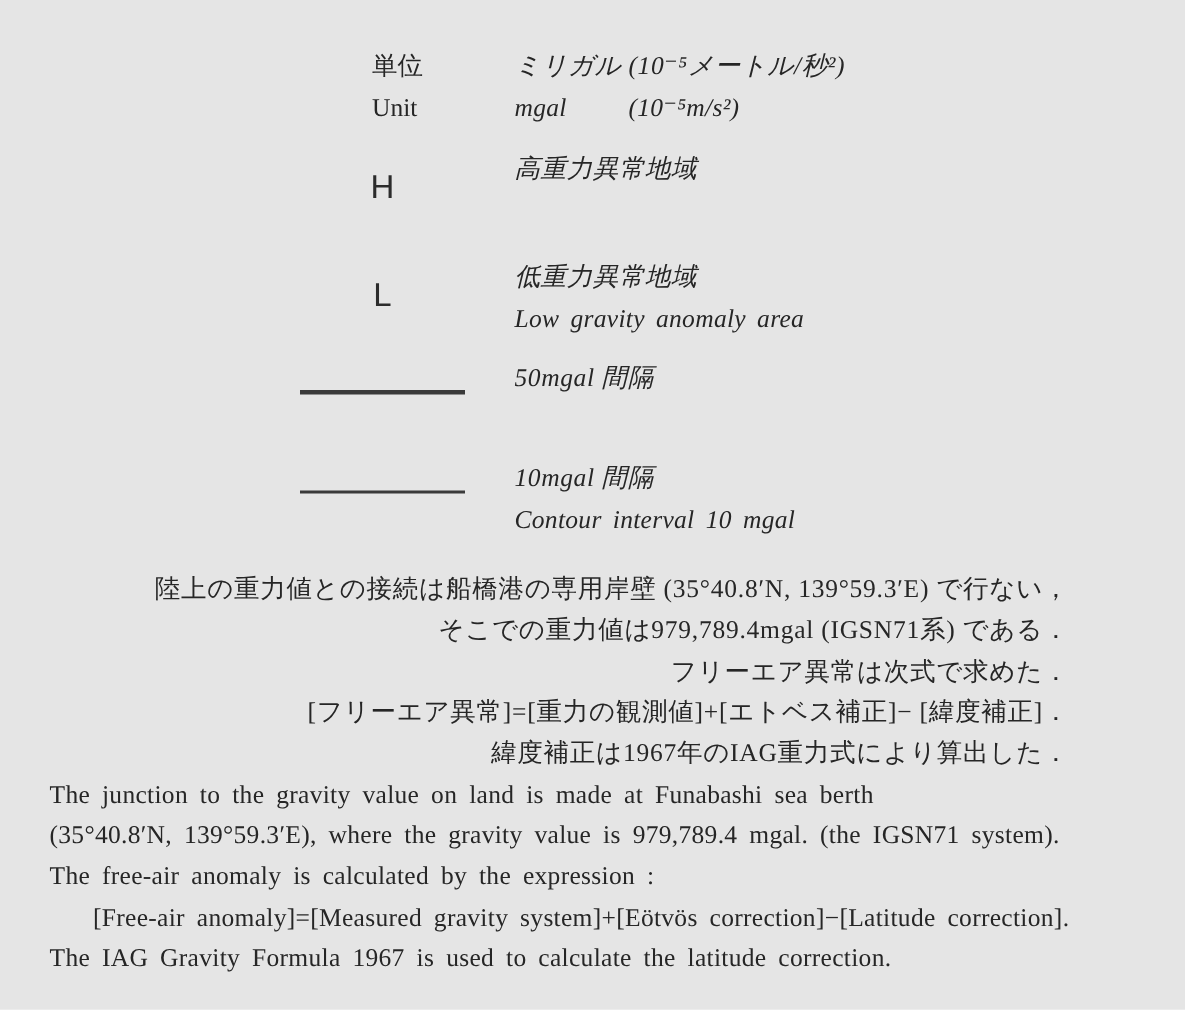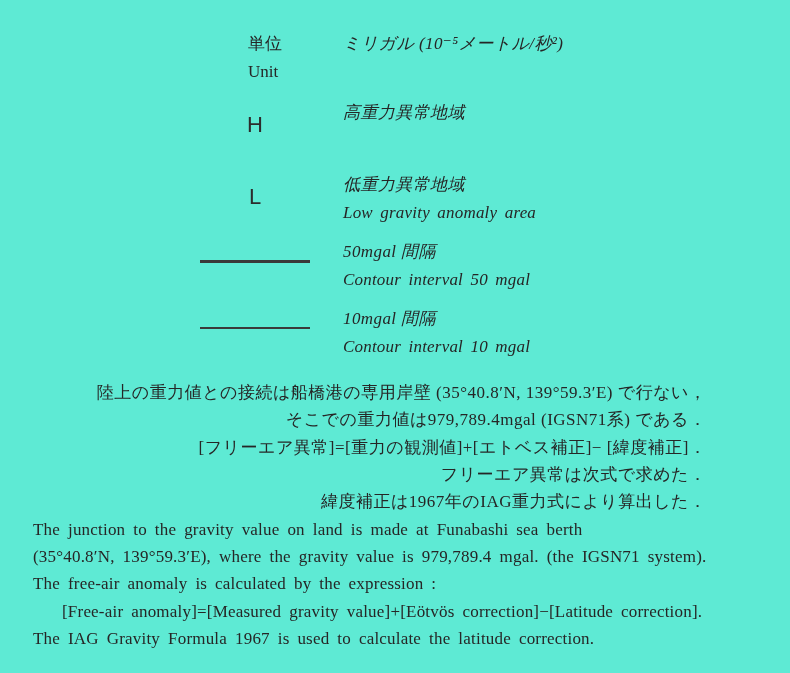--- a/index.html
+++ b/index.html
@@ -1,20 +1,20 @@
 <!DOCTYPE html>
 <html><head>
 <meta charset="utf-8">
 <style>
   html, body { margin: 0; padding: 0; }
   .page {
     position: relative;
     width: 790px;
     height: 673px;
-    background: #5eead4;
+    background: #e5e5e5;
     color: #262626;
     font-family: "Liberation Serif", "DejaVu Serif", serif;
     overflow: hidden;
   }
   
   .legend-row { position: absolute; left: 0; width: 100%; }
   .sym-text {
     position: absolute; left: 248px; top: 0;
     font-size: 17px; line-height: 27.5px; white-space: nowrap;
   }
@@ -53,20 +53,21 @@
 
 <div class="page">
 
   <div class="legend-row" style="top:30px">
     <div class="sym-text">
       <div>単位</div>
       <div>Unit</div>
     </div>
     <div class="desc-col">
       <div class="jp"><span class="unit-name">ミリガル</span><span>(10⁻⁵メートル/秒²)</span></div>
+      <div class="en"><span class="unit-name">mgal</span><span>(10⁻⁵m/s²)</span></div>
     </div>
   </div>
 
   <div class="legend-row" style="top:99px">
     <div class="sym-letter">H</div>
     <div class="desc-col">
       <div class="jp">高重力異常地域</div>
     </div>
   </div>
 
@@ -75,38 +76,37 @@
     <div class="desc-col">
       <div class="jp">低重力異常地域</div>
       <div class="en">Low gravity anomaly area</div>
     </div>
   </div>
 
   <div class="legend-row" style="top:238px">
     <div class="contour-sample contour-thick"></div>
     <div class="desc-col">
       <div class="jp">50mgal 間隔</div>
-      <div class="en">Contour interval 50 mgal</div>
     </div>
   </div>
 
   <div class="legend-row" style="top:305px">
     <div class="contour-sample contour-thin"></div>
     <div class="desc-col">
       <div class="jp">10mgal 間隔</div>
       <div class="en">Contour interval 10 mgal</div>
     </div>
   </div>
 
   <div class="notes">
     <div class="note-line note-jp">陸上の重力値との接続は船橋港の専用岸壁 (35°40.8′N, 139°59.3′E) で行ない，</div>
     <div class="note-line note-jp">そこでの重力値は979,789.4mgal (IGSN71系) である．</div>
+    <div class="note-line note-jp">フリーエア異常は次式で求めた．</div>
     <div class="note-line note-jp indent">[フリーエア異常]=[重力の観測値]+[エトベス補正]− [緯度補正]．</div>
-    <div class="note-line note-jp">フリーエア異常は次式で求めた．</div>
     <div class="note-line note-jp">緯度補正は1967年のIAG重力式により算出した．</div>
     <div class="note-line note-en">The junction to the gravity value on land is made at Funabashi sea berth</div>
     <div class="note-line note-en">(35°40.8′N, 139°59.3′E), where the gravity value is 979,789.4 mgal. (the IGSN71 system).</div>
     <div class="note-line note-en">The free-air anomaly is calculated by the expression :</div>
-    <div class="note-line note-en indent">[Free-air anomaly]=[Measured gravity value]+[Eötvös correction]−[Latitude correction].</div>
+    <div class="note-line note-en indent">[Free-air anomaly]=[Measured gravity system]+[Eötvös correction]−[Latitude correction].</div>
     <div class="note-line note-en">The IAG Gravity Formula 1967 is used to calculate the latitude correction.</div>
   </div>
 
 </div>
 
 </body></html>

